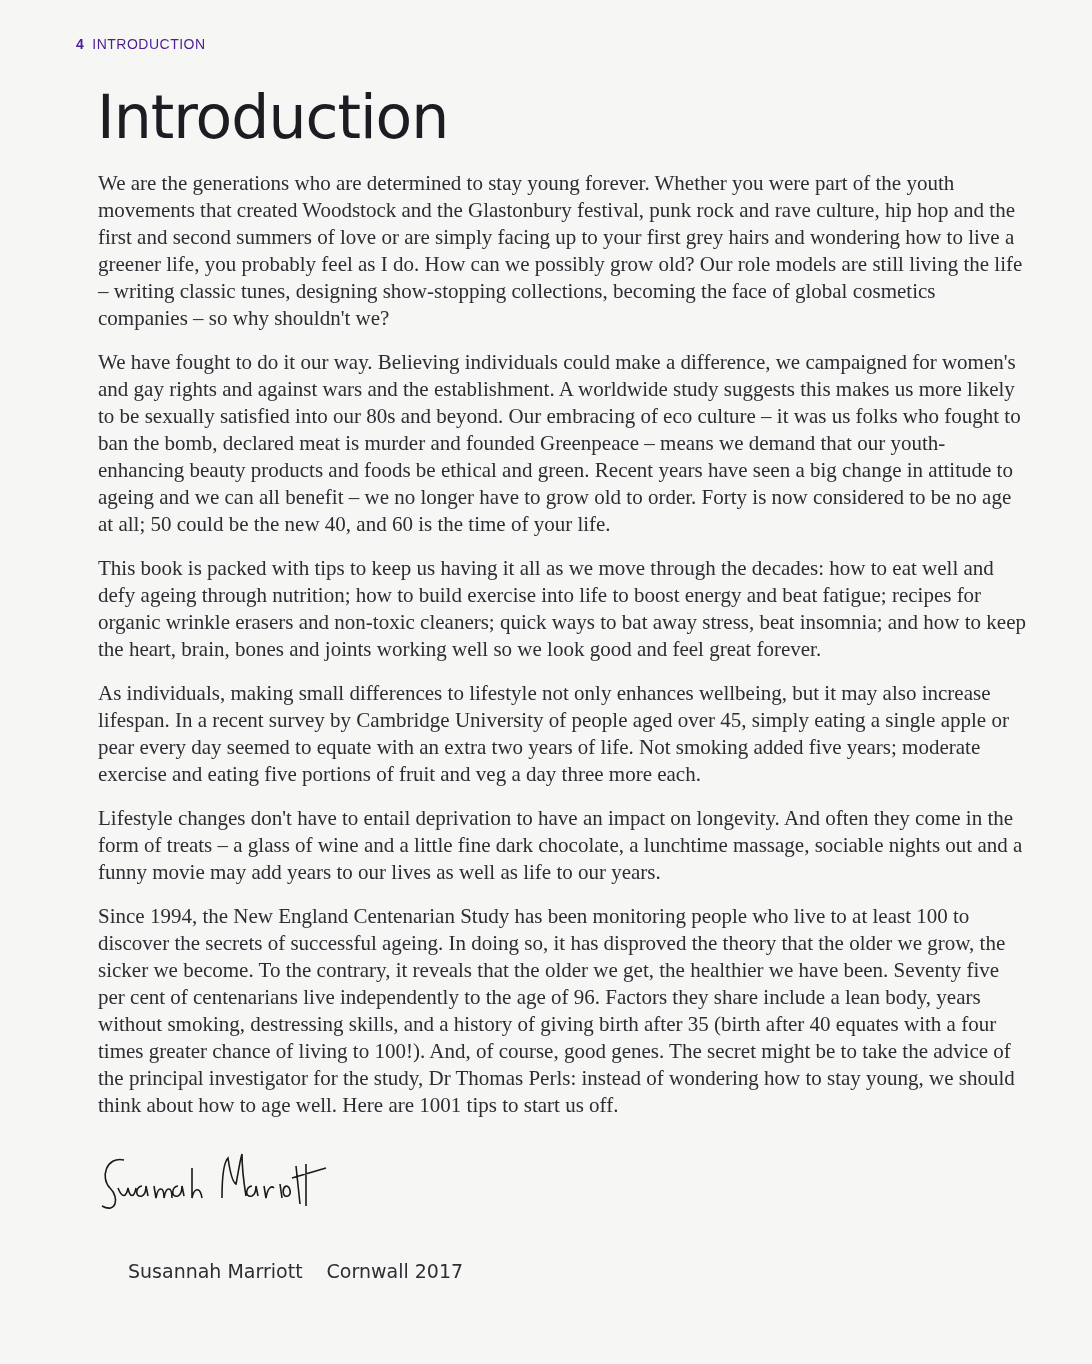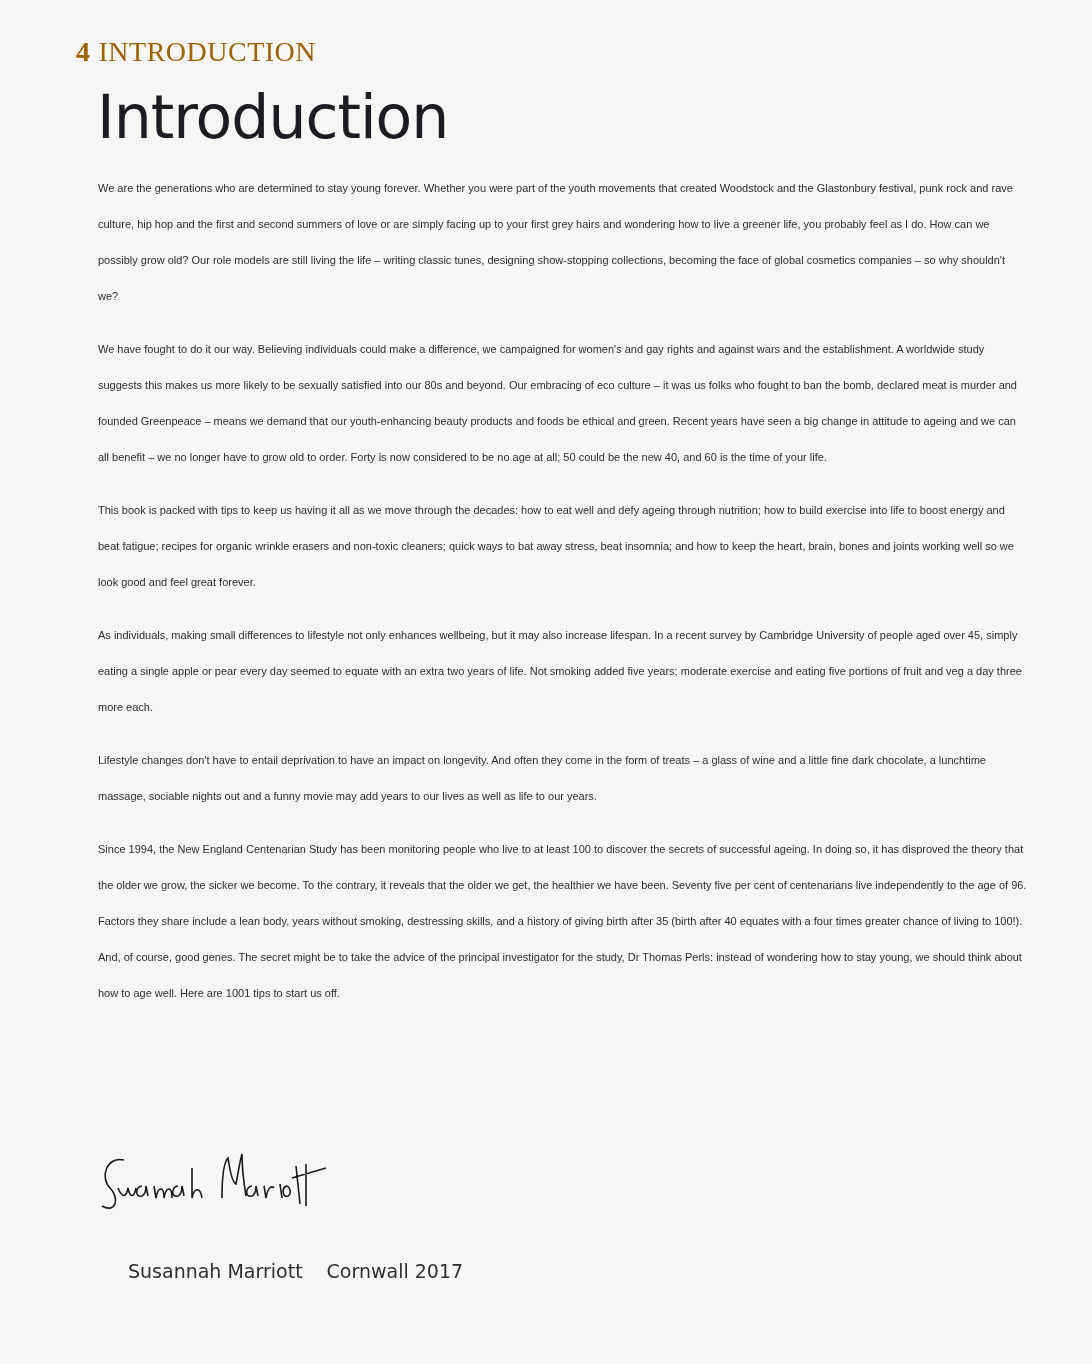--- a/index.html
+++ b/index.html
@@ -5,33 +5,33 @@
   html, body { margin: 0; padding: 0; }
   body {
     width: 1092px; height: 1364px;
     background: #f6f6f4;
     position: relative; overflow: hidden;
     font-family: "Liberation Sans", sans-serif;
     color: #2a2a30;
   }
   .running-head {
     position: absolute; left: 76px; top: 36px;
-    font-size: 28px; letter-spacing: 0.5px; color: #a16207;
-    font-family: Liberation Serif, serif;
+    font-size: 14px; letter-spacing: 0.5px; color: #4c1d95;
+    font-family: Liberation Sans, sans-serif;
   }
   .running-head .num { font-weight: bold; margin-right: 8px; }
   .title {
     position: absolute; left: 97px; top: 82px;
     font-size: 60px; font-weight: normal; color: #1c1c22; margin: 0;
     font-family: "DejaVu Sans", sans-serif; letter-spacing: -1px;
   }
   .body-text {
     position: absolute; left: 98px; top: 170px; width: 930px;
-    font-size: 11px; line-height: 36px; color: #2d2d33;
-    font-family: Liberation Sans, sans-serif;
+    font-size: 21px; line-height: 27px; color: #2d2d33;
+    font-family: Liberation Serif, serif;
   }
   .body-text p { margin: 0 0 17px 0; }
   .signature {
     position: absolute; left: 96px; top: 1148px; width: 260px; height: 80px;
   }
   .sig-line {
     position: absolute; left: 96px; top: 1260px;
     font-size: 19px; color: #2d2d33; font-family: "DejaVu Sans", sans-serif; margin-left: 32px;
   }
   .sig-line span + span { margin-left: 24px; }

